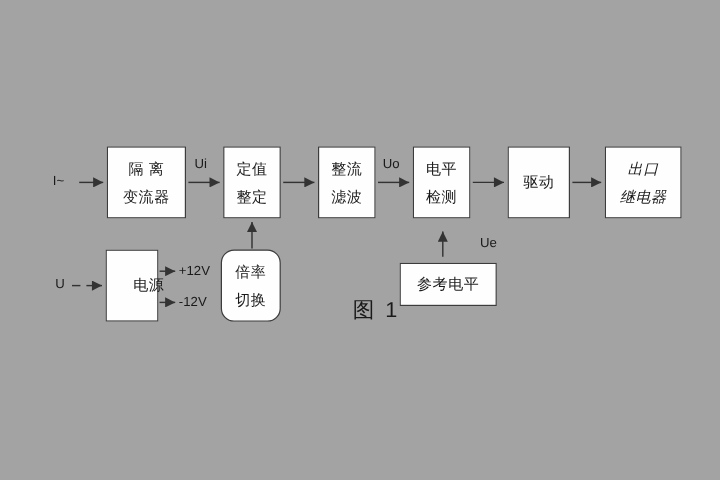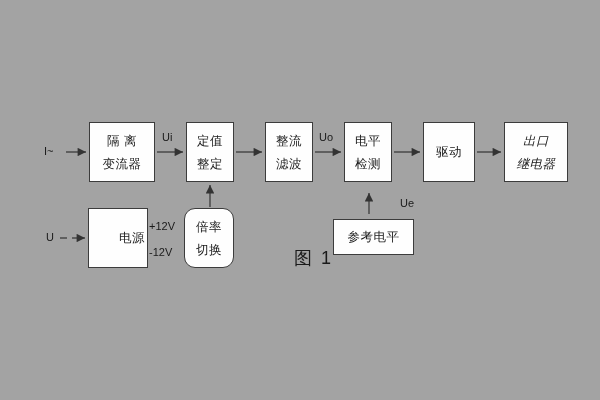--- a/index.html
+++ b/index.html
@@ -99,21 +99,21 @@
 
   <div class="node" style="left:423px; top:122px; width:52px; height:60px;">
     <span>驱动</span>
   </div>
 
   <div class="node" style="left:504px; top:122px; width:64px; height:60px;font-style:italic;">
     <span>出口</span>
     <span>继电器</span>
   </div>
 
-  <div class="node" style="left:88px; top:208px; width:60px; height:60px;padding-left:28px;">
+  <div class="node" style="left:88px; top:208px; width:44px; height:60px;padding-left:28px;">
     <span>电源</span>
   </div>
 
   <div class="node" style="left:184px; top:208px; width:50px; height:60px;border-radius:11px;">
     <span>倍率</span>
     <span>切换</span>
   </div>
 
   <div class="node" style="left:333px; top:219px; width:81px; height:36px;">
     <span>参考电平</span>

